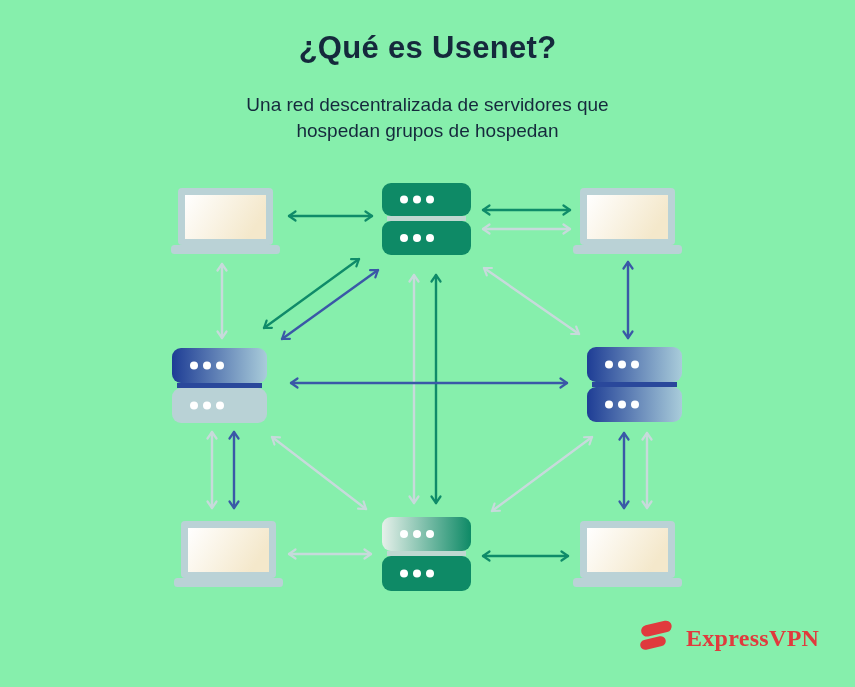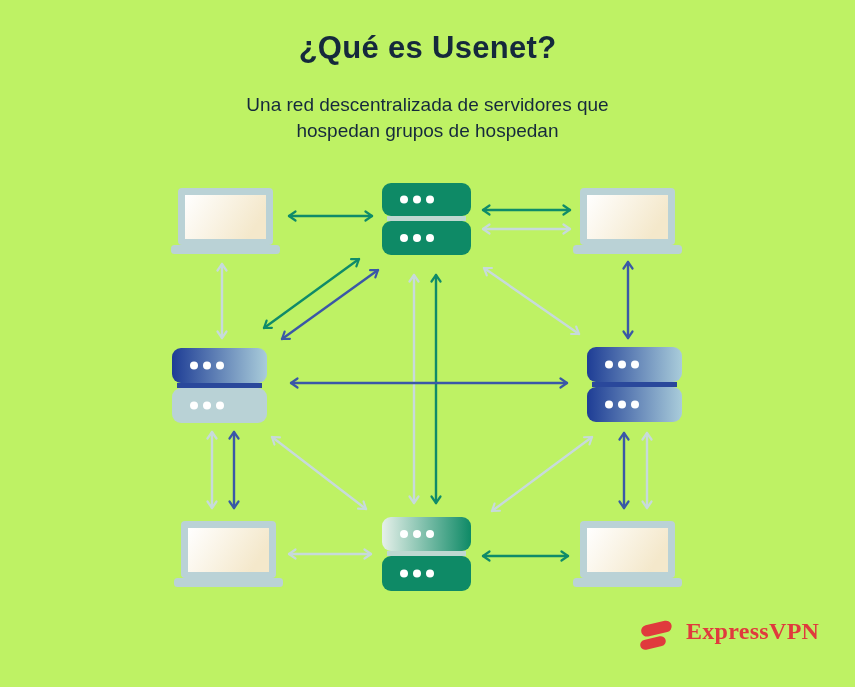--- a/index.html
+++ b/index.html
@@ -1,16 +1,16 @@
 <!DOCTYPE html>
 <html style="--green: #0F8B69; --navy: #3A58A7; --pale: #C7DADB; --server-green: #0E8A66; --server-sep-pale: #BFD8D1; --server-sep-navy: #2A489B; --server-pale-unit: #B9D2D6; --blue-grad-start: #1E3D95; --blue-grad-end: #A9CCDA; --green-grad-start: #E6F0EA; --green-grad-end: #0E8A66; --laptop-frame: #BAD2D6; --screen-grad-start: #FFFFFF; --screen-grad-end: #F4E8CB; --title-text: #15293C; --brand-red: #E03A3D; --dot-white: #FFFFFF;"><head>
 <meta charset="utf-8">
 <style>
   html,body{margin:0;padding:0;background:#fff;}
-  .canvas{position:relative;width:855px;height:687px;background:#bef264;overflow:hidden;
+  .canvas{position:relative;width:855px;height:687px;background:#86efac;overflow:hidden;
           font-family:"Liberation Sans", sans-serif;}
   h1.title{position:absolute;top:30px;left:0;width:855px;margin:0;text-align:center;
            font-size:31px;font-weight:600;letter-spacing:.3px;color:var(--title-text);}
   .subtitle{position:absolute;top:92px;left:0;width:855px;margin:0;text-align:center;
             font-size:19px;line-height:26px;font-weight:500;color:var(--title-text);}
   svg.diagram{position:absolute;left:0;top:0;}
   
   .arrow{fill:none;stroke-width:2.4px;stroke-linecap:round;}
   .arrow-green{stroke:var(--green);}
   .arrow-navy{stroke:var(--navy);}
@@ -23,21 +23,21 @@
   .srv-green{fill:var(--server-green);}
   .srv-pale{fill:var(--server-pale-unit);}
   .sep-pale{fill:var(--server-sep-pale);}
   .sep-navy{fill:var(--server-sep-navy);}
   .dot{fill:var(--dot-white);}
   .frame{fill:var(--laptop-frame);}
   .stop-b1{stop-color:var(--blue-grad-start);} .stop-b2{stop-color:var(--blue-grad-end);}
   .stop-g1{stop-color:var(--green-grad-start);} .stop-g2{stop-color:var(--green-grad-end);}
   .stop-s1{stop-color:var(--screen-grad-start);} .stop-s2{stop-color:var(--screen-grad-end);}
   
-  .logo{position:absolute;left:638px;top:618px;display:flex;align-items:flex-start;gap:10px;}
+  .logo{position:absolute;left:638px;top:618px;display:flex;align-items:flex-end;gap:10px;}
   .brand{font-family:"Liberation Serif", serif;font-size:24px;font-weight:600;
          color:var(--brand-red);letter-spacing:.3px;}
 </style>
 </head>
 <body>
 
 <div class="canvas">
 
   <h1 class="title">¿Qué es Usenet?</h1>
 

